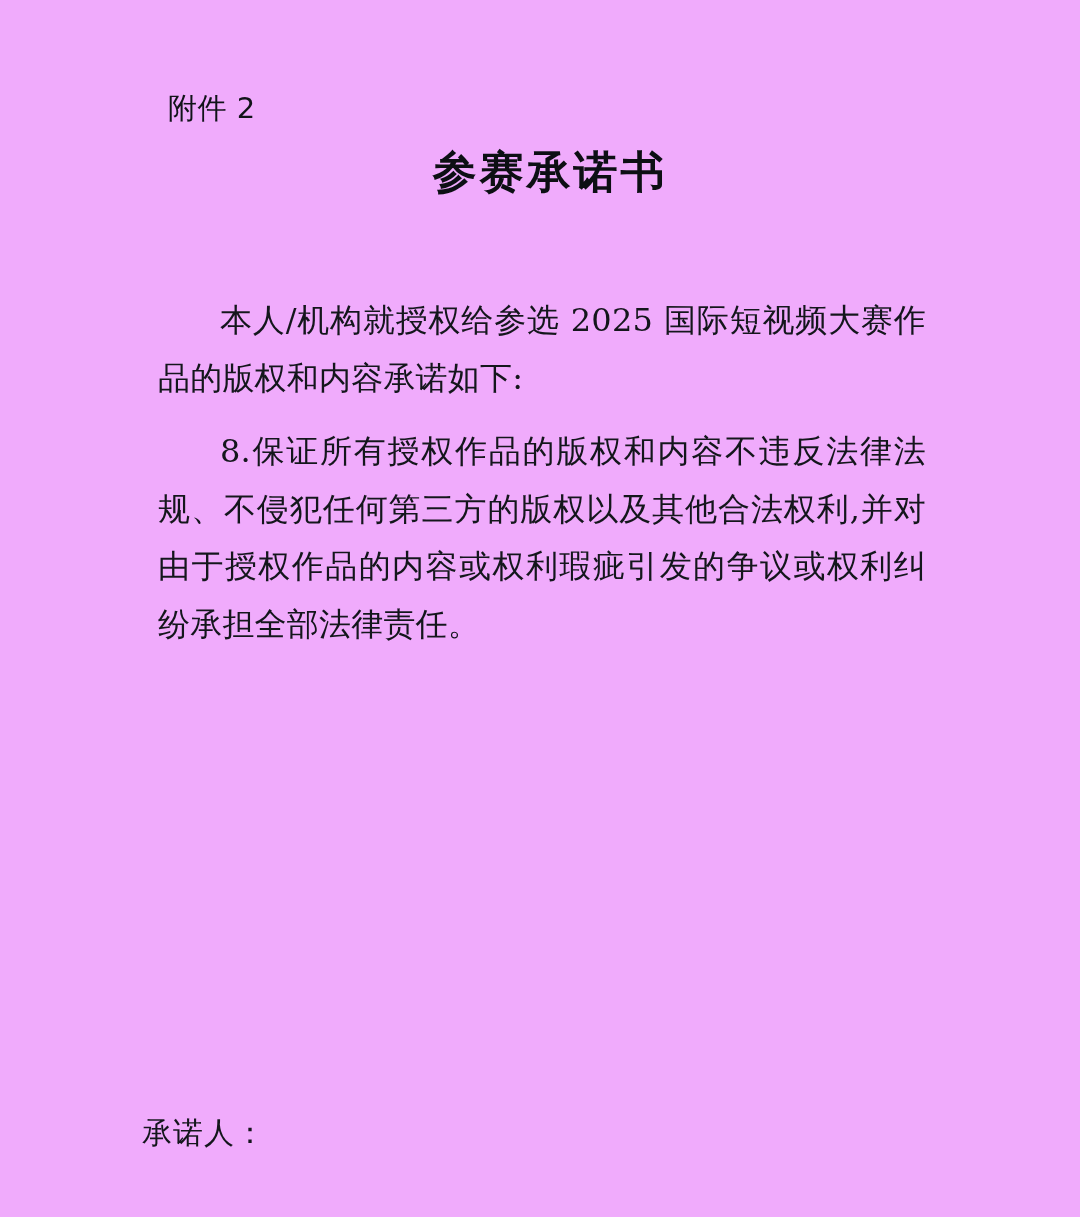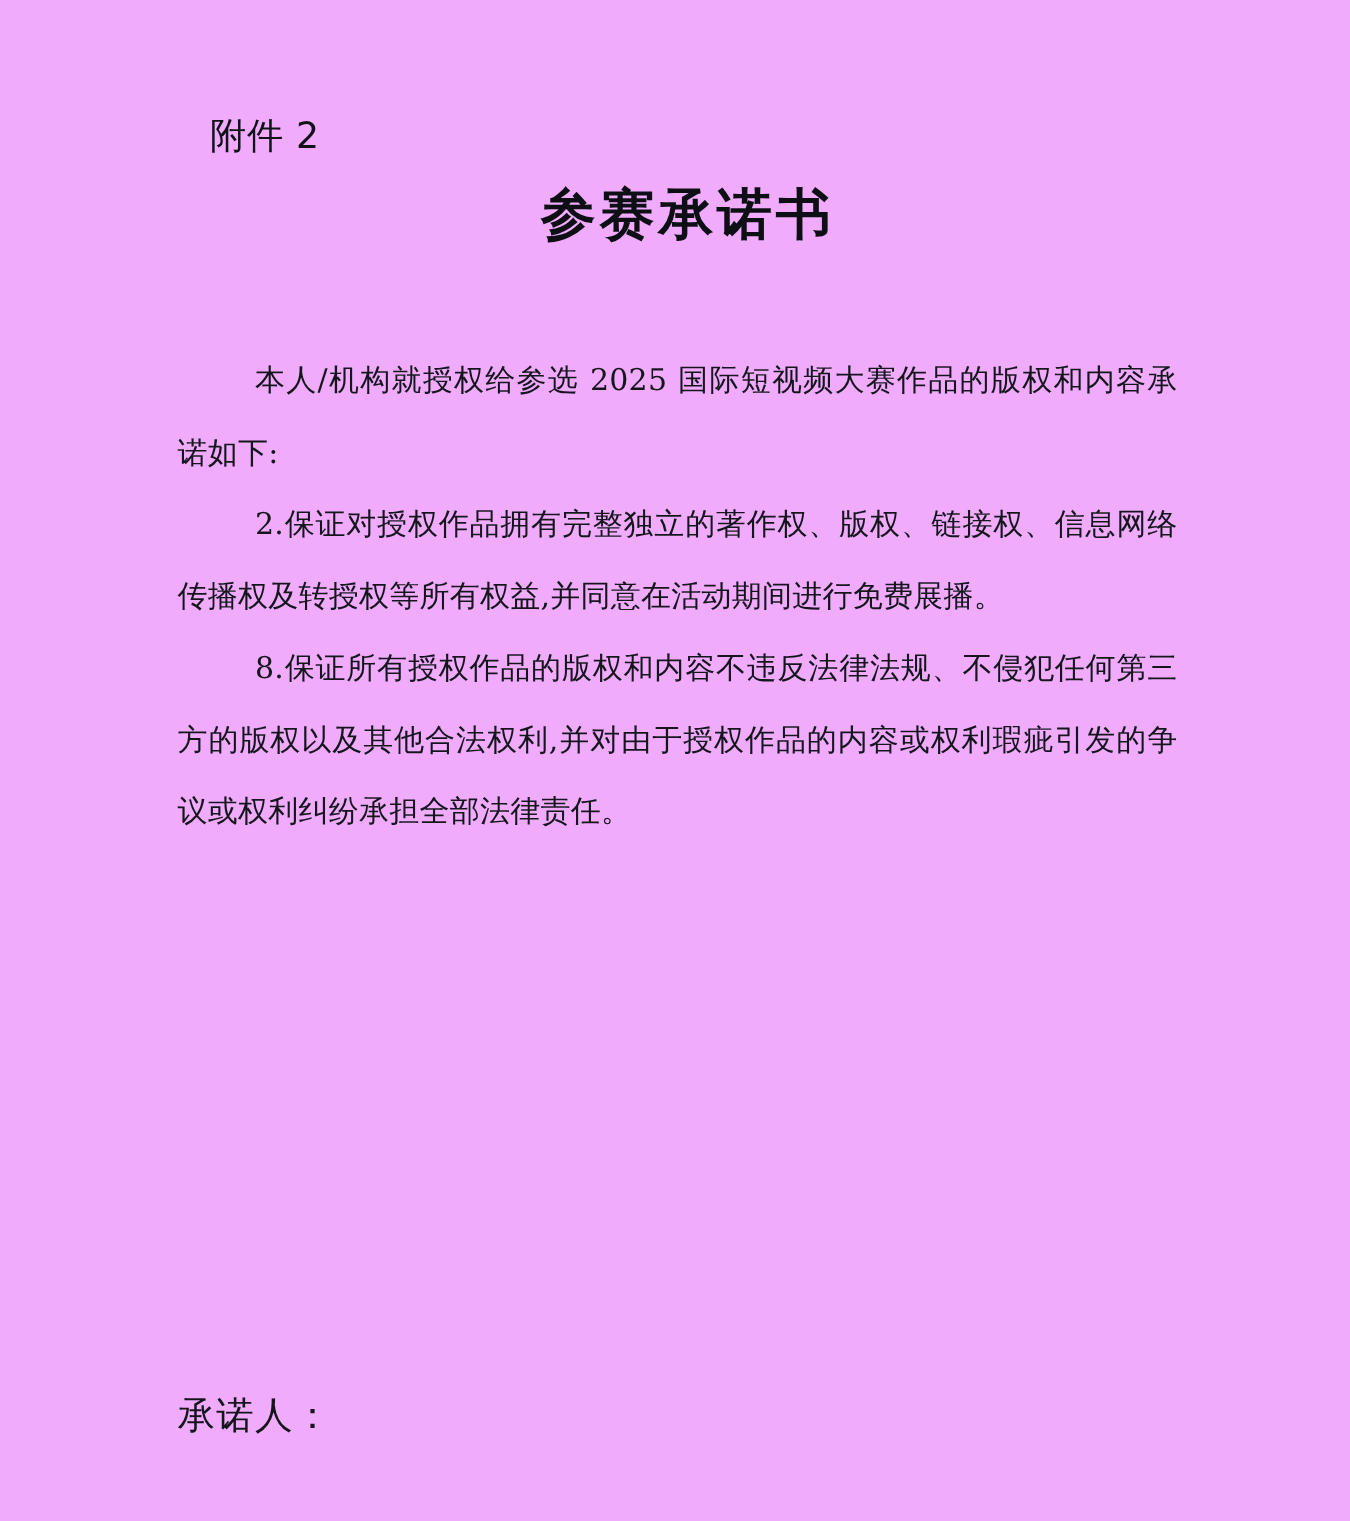--- a/index.html
+++ b/index.html
@@ -55,27 +55,27 @@
   
   .body-block {
     position: absolute;
     left: 142px;
     top: 276px;
     width: 800px;
   }
 
   .para {
     font-family: "DejaVu Serif", "Liberation Serif", serif;
-    font-size: 24px;
+    font-size: 32px;
     line-height: 57.5px;
     color: #14161c;
     text-align: justify;
     text-justify: inter-character;
     text-indent: 62px;
-    margin: 0;
+    margin: 16px;
     letter-spacing: 0.2px;
     word-break: break-all;
   }
 
   
   .signature-row {
     position: absolute;
     left: 142px;
     top: 1108px;
     width: 800px;
@@ -97,21 +97,20 @@
 <body>
 
 <div id="page">
 
   <div class="attachment-label">附件 2</div>
 
   <div class="doc-title">参赛承诺书</div>
 
   <div class="body-block">
     <p class="para">本人/机构就授权给参选 2025 国际短视频大赛作品的版权和内容承诺如下:</p>
-    <p class="para">2.保证对授权作品拥有完整独立的著作权、版权、链接权、信息网络传播权及转授权等所有权益,并同意在活动期间进行免费展播。</p>
     <p class="para">8.保证所有授权作品的版权和内容不违反法律法规、不侵犯任何第三方的版权以及其他合法权利,并对由于授权作品的内容或权利瑕疵引发的争议或权利纠纷承担全部法律责任。</p>
   </div>
 
   <div class="signature-row">
     <span class="signature-text">承诺人：</span>
   </div>
 
 </div>
 
 </body></html>

